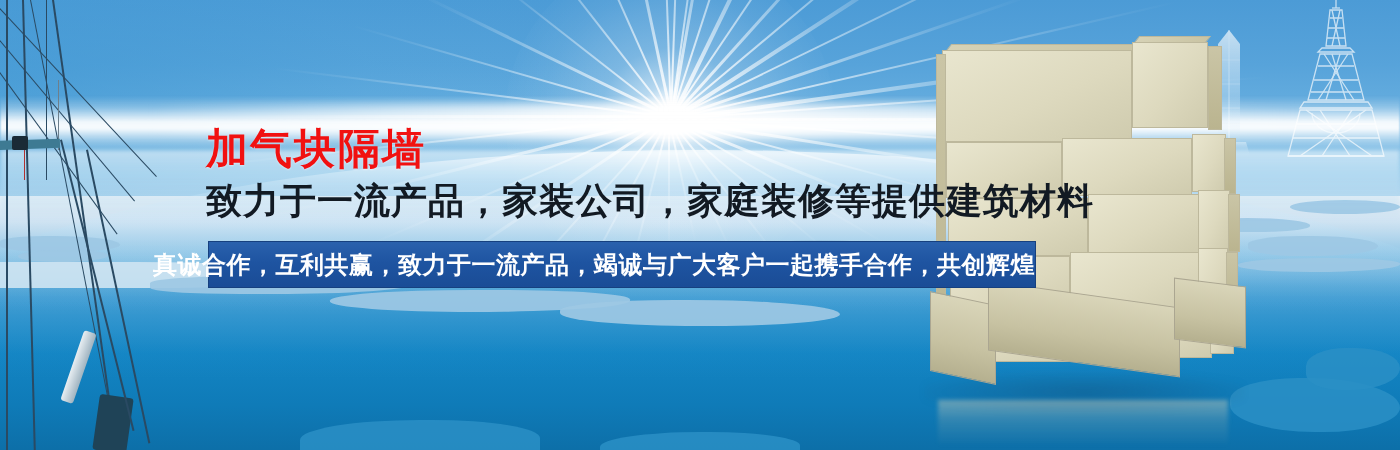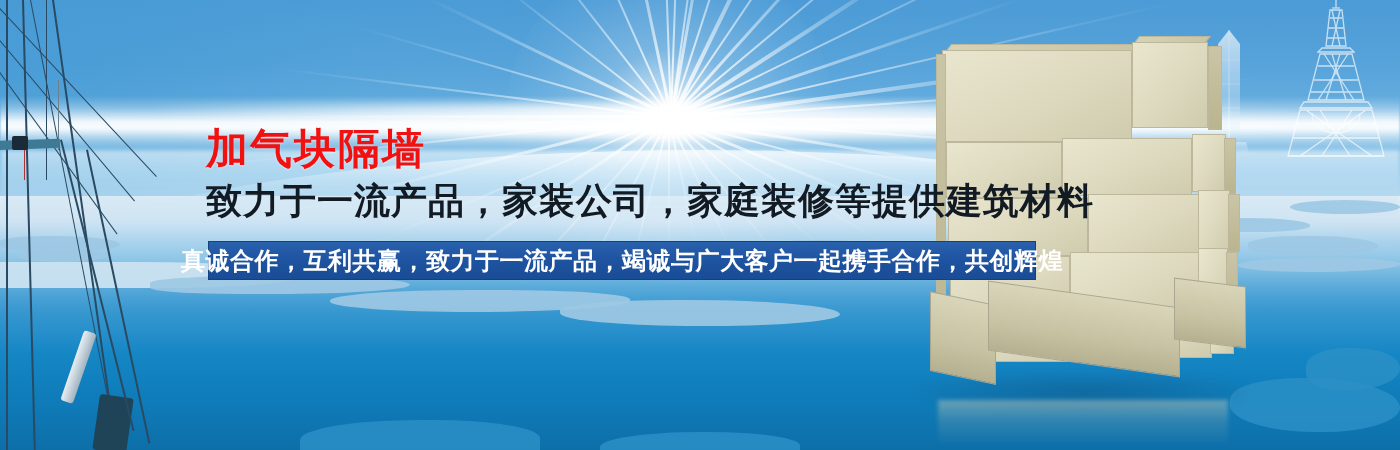--- a/index.html
+++ b/index.html
@@ -279,27 +279,27 @@
     color: #121a23;
     font-size: 36px;
     line-height: 40px;
     font-weight: bold;
     letter-spacing: 1px;
     white-space: nowrap;
   }
   .slogan-bar {
     position: absolute;
     left: 208px; top: 241px;
-    width: 828px; height: 39px;
+    width: 828px; height: 47px;
     background: linear-gradient(to bottom, #2a61ad 0%, #1e54a1 45%, #1a4c96 100%);
     border: 1px solid #16407f;
     box-sizing: border-box;
     display: flex;
     align-items: center;
-    justify-content: center;
+    justify-content: flex-end;
   }
   .slogan-text {
     color: #ffffff;
     font-size: 24px;
     line-height: 26px;
     font-weight: bold;
     letter-spacing: 0.5px;
     white-space: nowrap;
   }
 </style>

